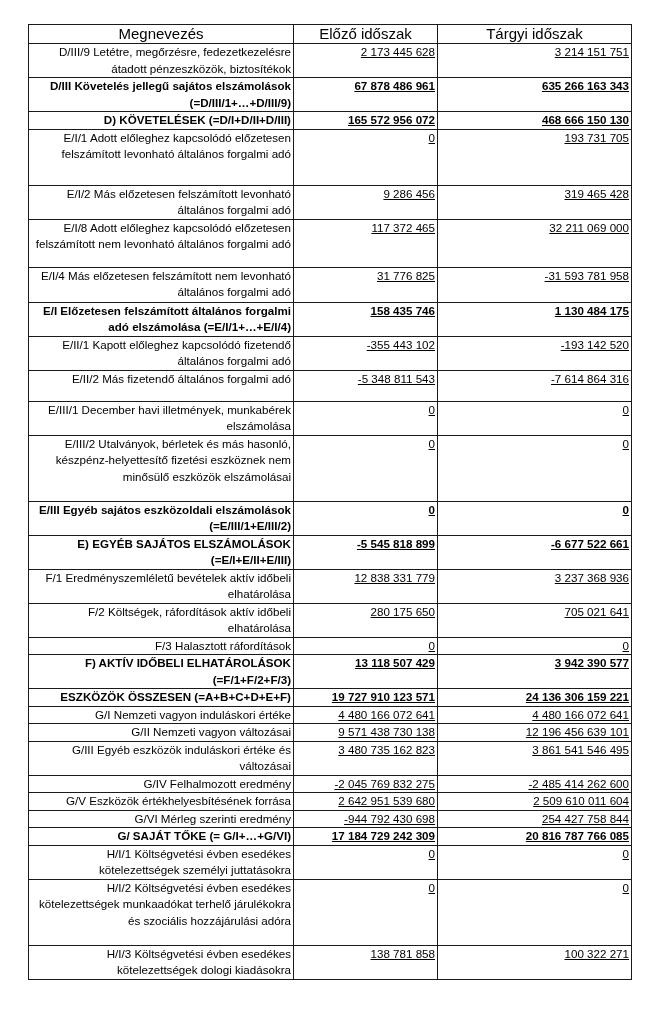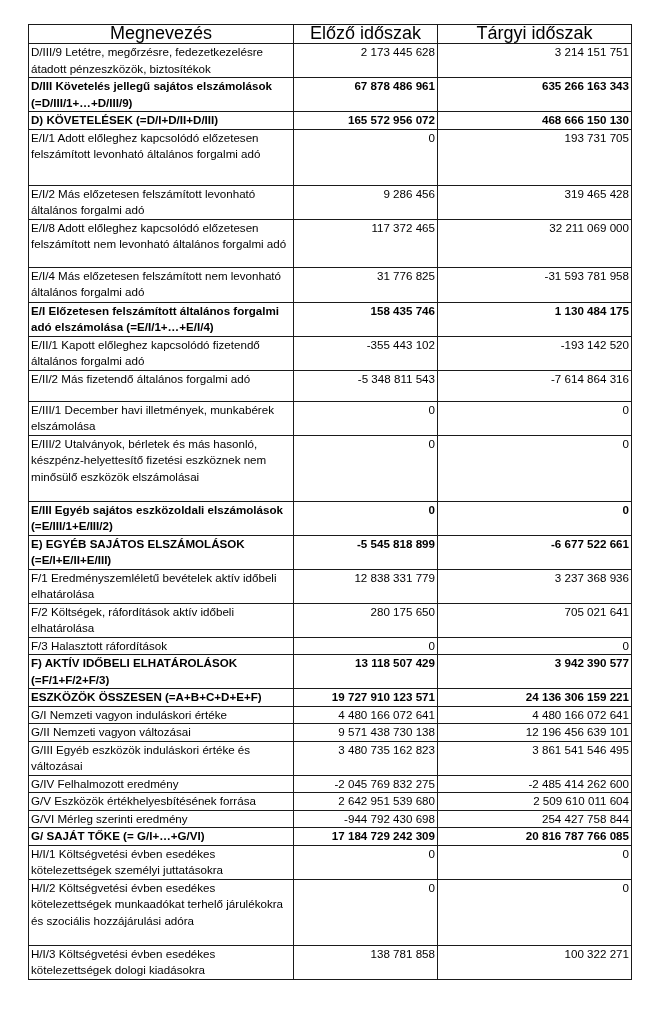--- a/index.html
+++ b/index.html
@@ -14,24 +14,24 @@
   table.sheet col.c1 { width: 265px; }
   table.sheet col.c2 { width: 144px; }
   table.sheet col.c3 { width: 194px; }
   table.sheet th, table.sheet td {
     border: 1.5px solid #1a1a1a;
     padding: 0 2px 0 2px;
     vertical-align: top;
     overflow: hidden;
   }
   table.sheet th {
-    font-weight: normal; font-size: 18px; line-height: 17px; text-align: center;
+    font-weight: normal; font-size: 15px; line-height: 17px; text-align: center;
   }
-  td.label { text-align: left; }
-  td.num { text-align: right; white-space: nowrap; }
+  td.label { text-align: right; }
+  td.num { text-align: right; white-space: nowrap; text-decoration: underline; }
   tr.bold td { font-weight: bold; }
 </style>
 </head>
 <body>
 
 <table class="sheet">
   <colgroup>
       <col class="c1">
       <col class="c2">
       <col class="c3">

